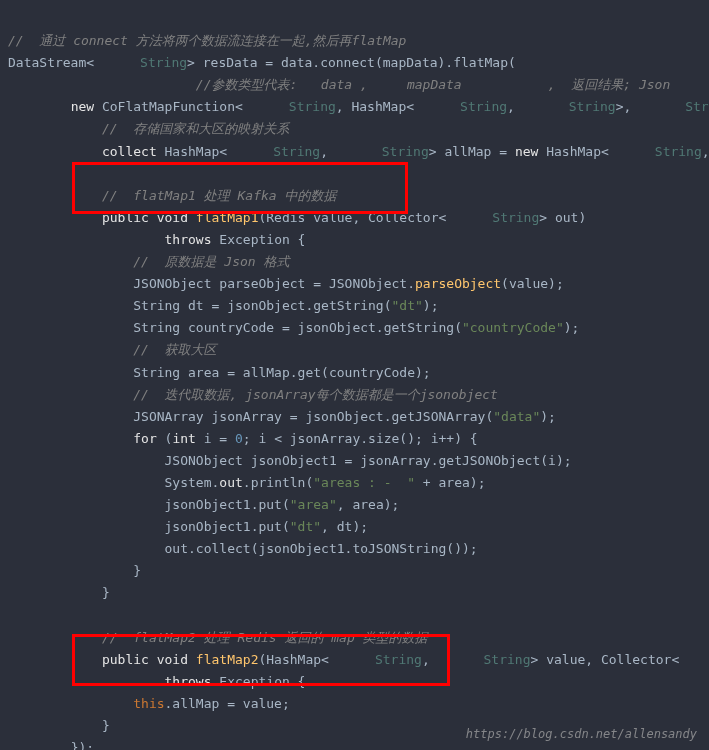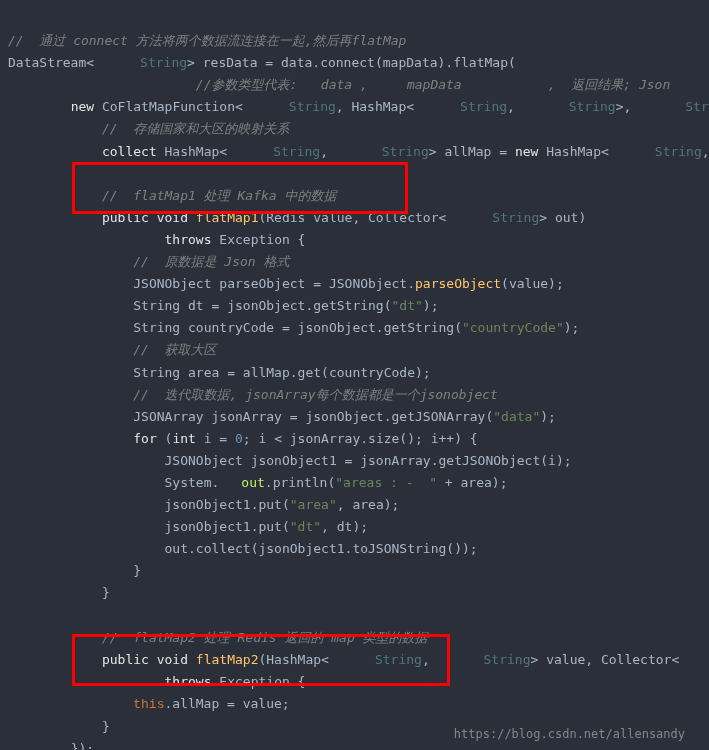--- a/index.html
+++ b/index.html
@@ -18,22 +18,22 @@
     .code-container {
       white-space: pre;
       position: relative;
     }
     .comment { color: #808080; font-style: italic; }
     .keyword { color: #e5e5e5; }
     .string { color: #6a8759; }
     .generic { color: #507874; margin-left: 46px; }
     .method { color: #ffc66d; }
     .number { color: #6897bb; }
-    .field { color: #bef264; margin-left: 22px; }
-    .this { color: #cc7832; font-family: Liberation Mono, monospace; }
+    .field { color: #e5e5e5; }
+    .this { color: #cc7832; }
     
     .highlight-box {
       position: absolute;
       border: 3px solid #ff0000;
       pointer-events: none;
       z-index: 10;
     }
     .box1 {
       top: 162px;
       left: 72px;
@@ -42,24 +42,25 @@
     }
     .box2 {
       top: 634px;
       left: 72px;
       width: 378px;
       height: 52px;
     }
     .watermark {
       position: absolute;
       bottom: 6px;
-      right: 24px;
+      right: 12px;
       color: #aaa;
       font-size: 12px;
       opacity: 0.7;
+      font-style: italic;
     }
   </style>
 </head>
 <body>
 
 <div class="code-container">
 <span class="comment">//  通过 connect 方法将两个数据流连接在一起,然后再flatMap</span>
 <span><span>DataStream</span>&lt;<span class="generic">String</span>&gt;<span> resData = data.connect(mapData).flatMap(</span></span>
                         <span class="comment">//参数类型代表:   data ,     mapData           ,  返回结果; Json</span>
         <span><span class="keyword">new</span><span> CoFlatMapFunction</span>&lt;<span class="generic">String</span><span>, HashMap</span>&lt;<span class="generic">String</span><span>, </span><span class="generic">String</span>&gt;<span>, </span><span class="generic">String</span>&gt;<span>() {</span></span>

